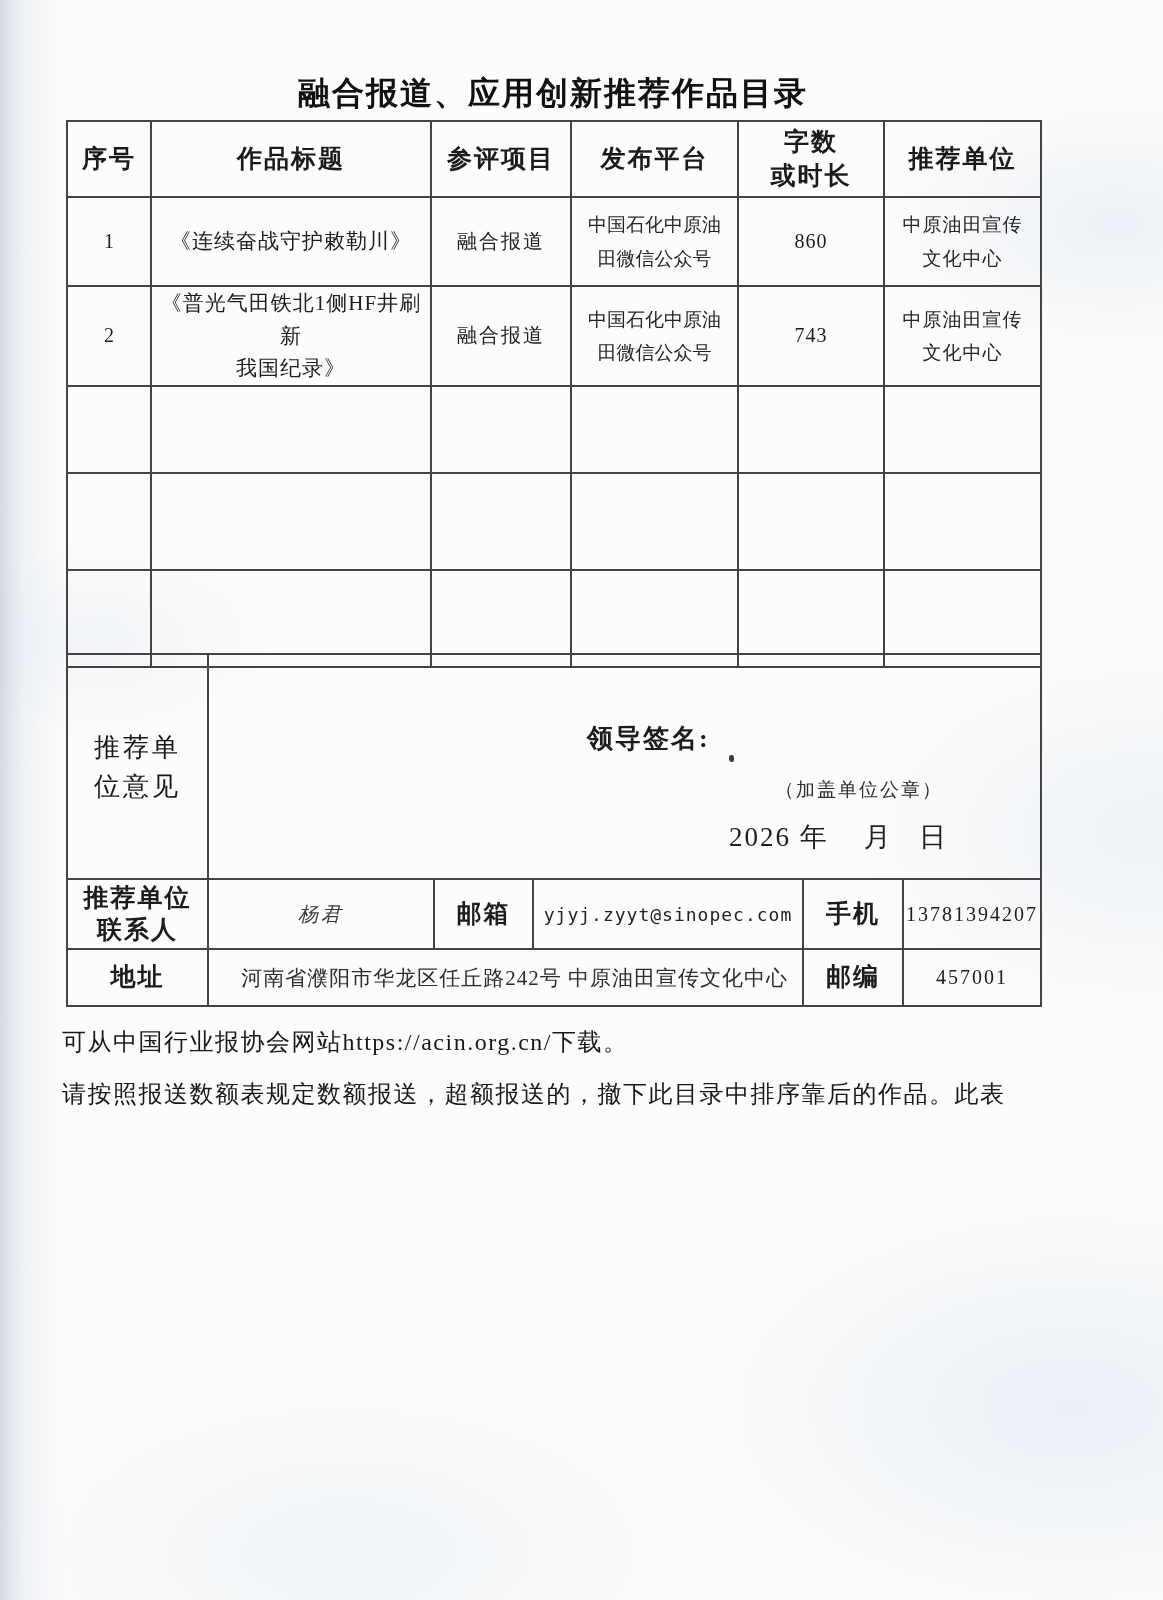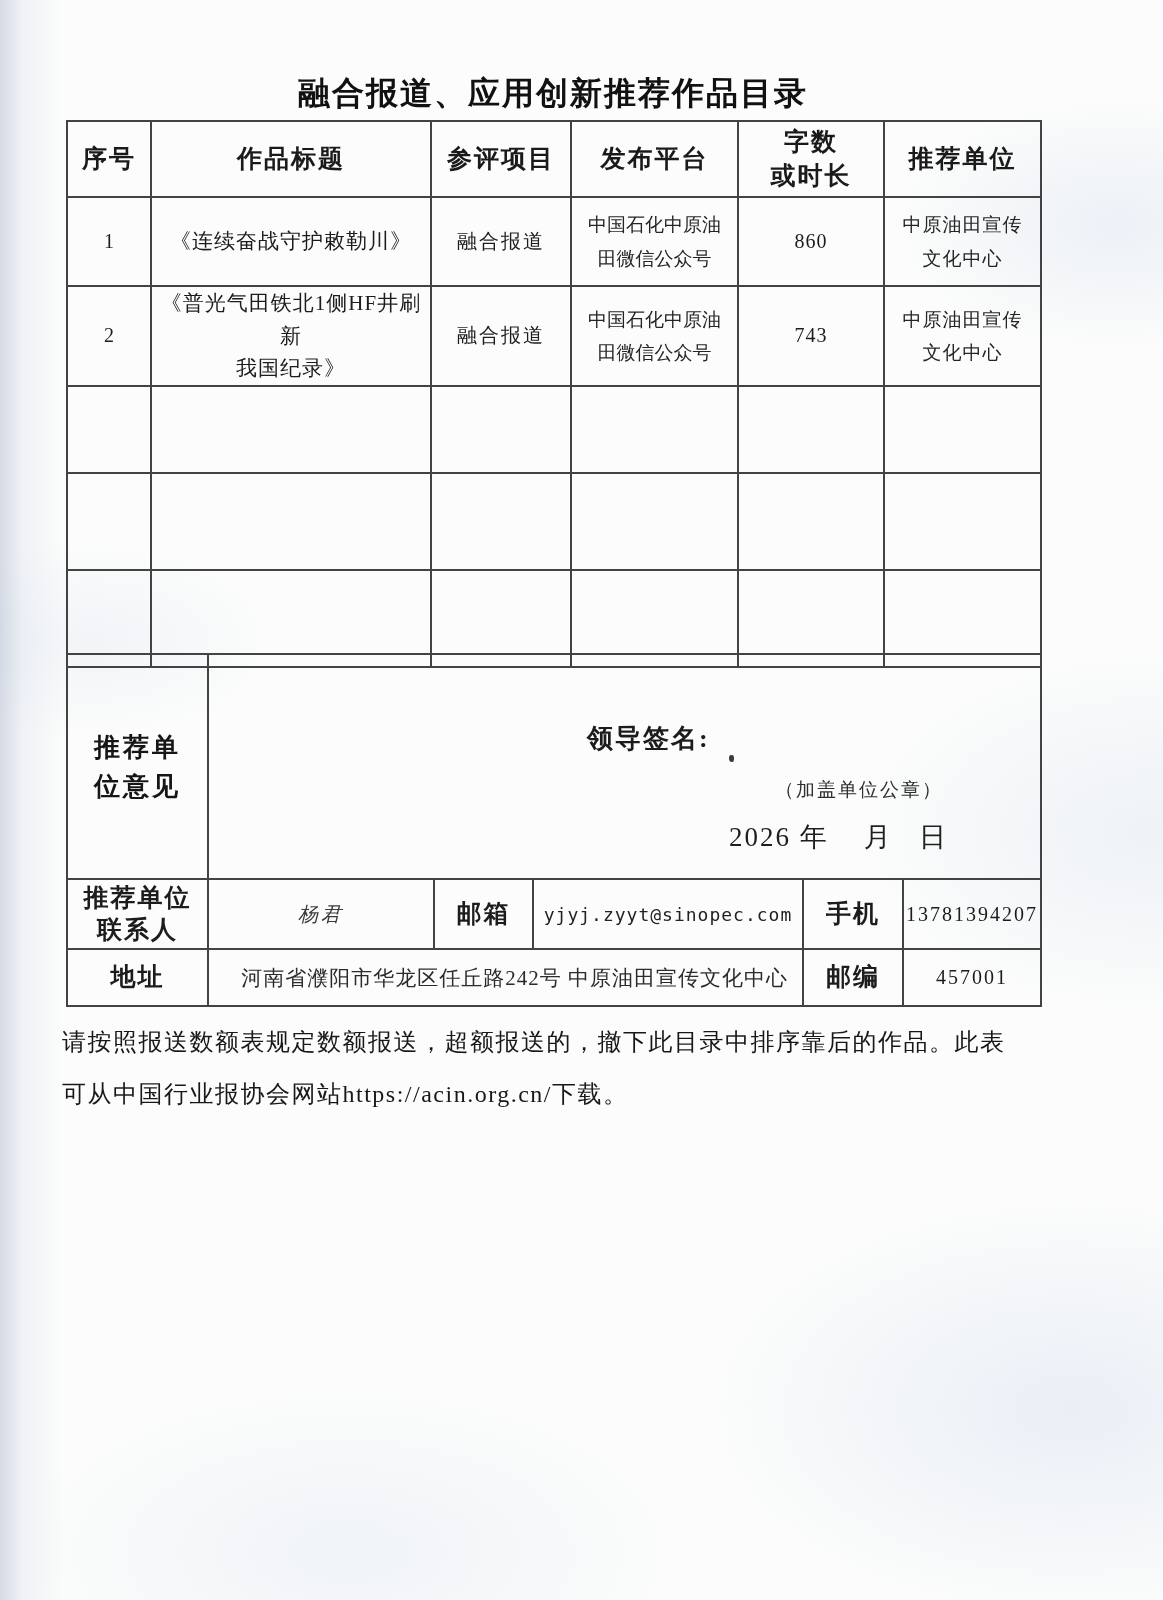--- a/index.html
+++ b/index.html
@@ -39,21 +39,21 @@
   .empty-row-1{height:87px;}
   .empty-row-2{height:97px;}
   .empty-row-3{height:97px;}
   .cell-no{font-size:20px;}
   .cell-title{font-size:21px;letter-spacing:1px;white-space:pre-line;line-height:1.55;}
   .cell-category{font-size:20px;letter-spacing:2px;}
   .cell-platform{font-size:19px;white-space:pre-line;line-height:1.75;color:#242424;border-radius:17px;}
   .cell-count{font-size:20px;letter-spacing:1px;}
   .cell-unit{font-size:19px;white-space:pre-line;line-height:1.75;letter-spacing:1px;color:#242424;}
   .label-cell{
-    font-size:26px;font-weight:bold;letter-spacing:3px;
+    font-size:26px;font-weight:normal;letter-spacing:3px;
     white-space:pre-line;line-height:1.5;color:#161616;
   }
   .opinion-row{height:225px;}
   .opinion-cell{position:relative;}
   .sig-label{position:absolute;left:378px;top:66px;font-size:26px;font-weight:bold;letter-spacing:2px;}
   .ink-dot{position:absolute;left:520px;top:100px;width:5px;height:7px;background:#3b3b3b;border-radius:50% 50% 40% 60%;}
   .seal-note{position:absolute;left:566px;top:122px;font-size:19px;letter-spacing:2px;color:#2e2e2e;}
   .date-line{position:absolute;left:520px;top:164px;font-size:27px;letter-spacing:2px;white-space:pre;color:#1f1f1f;}
   .contact-row{height:70px;}
   .address-row{height:57px;}
@@ -176,17 +176,17 @@
       <tr class="address-row">
         <td class="small-label">地址</td>
         <td class="cell-address" colspan="3">河南省濮阳市华龙区任丘路242号  中原油田宣传文化中心</td>
         <td class="small-label">邮编</td>
         <td class="cell-postcode">457001</td>
       </tr>
     </tbody>
   </table>
 
   <div class="footer">
+    <div class="line">可从中国行业报协会网站https://acin.org.cn/下载。</div>
     <div class="line">请按照报送数额表规定数额报送，超额报送的，撤下此目录中排序靠后的作品。此表</div>
-    <div class="line">可从中国行业报协会网站https://acin.org.cn/下载。</div>
   </div>
 
 </div>
 
 </body></html>

